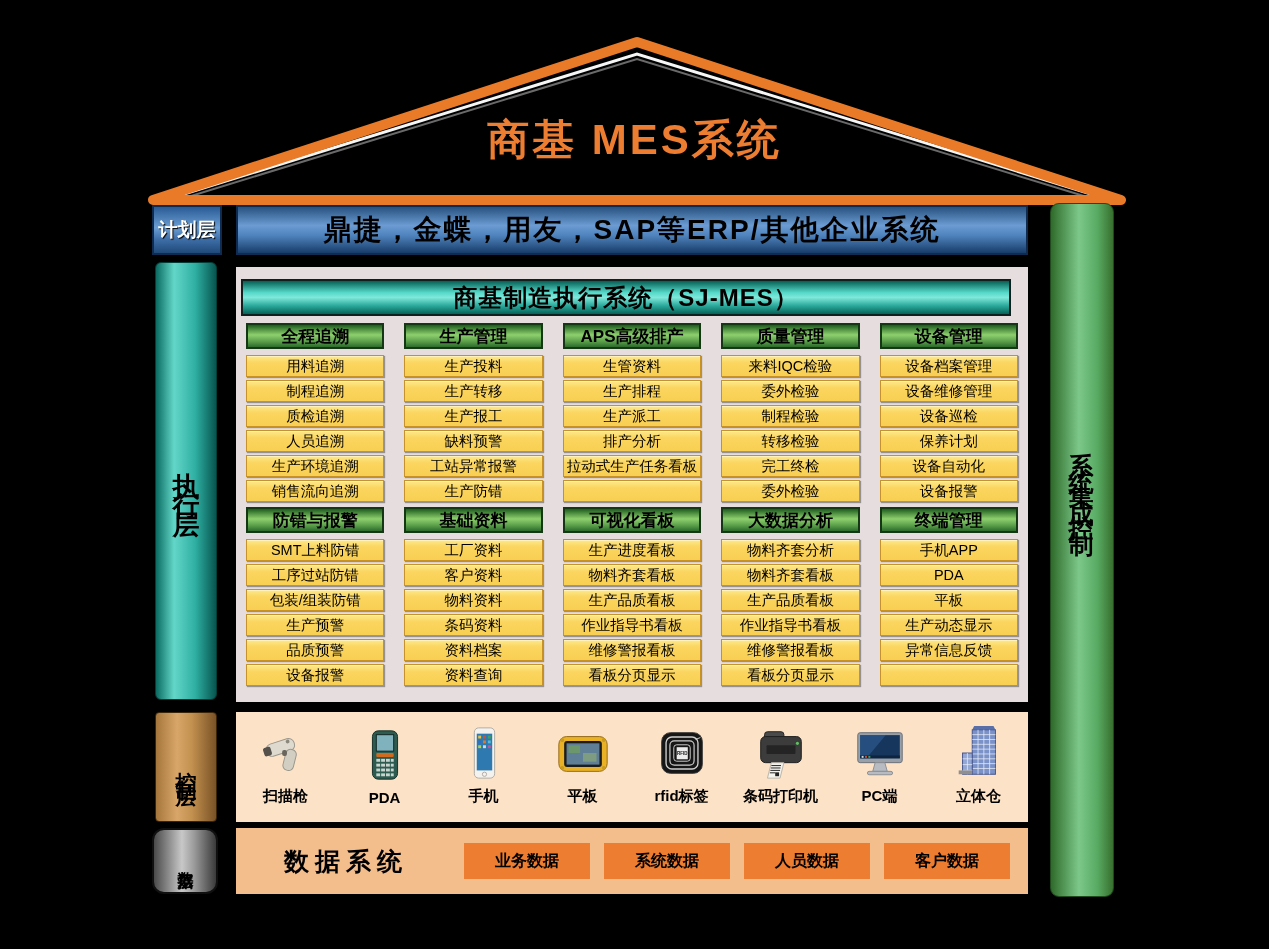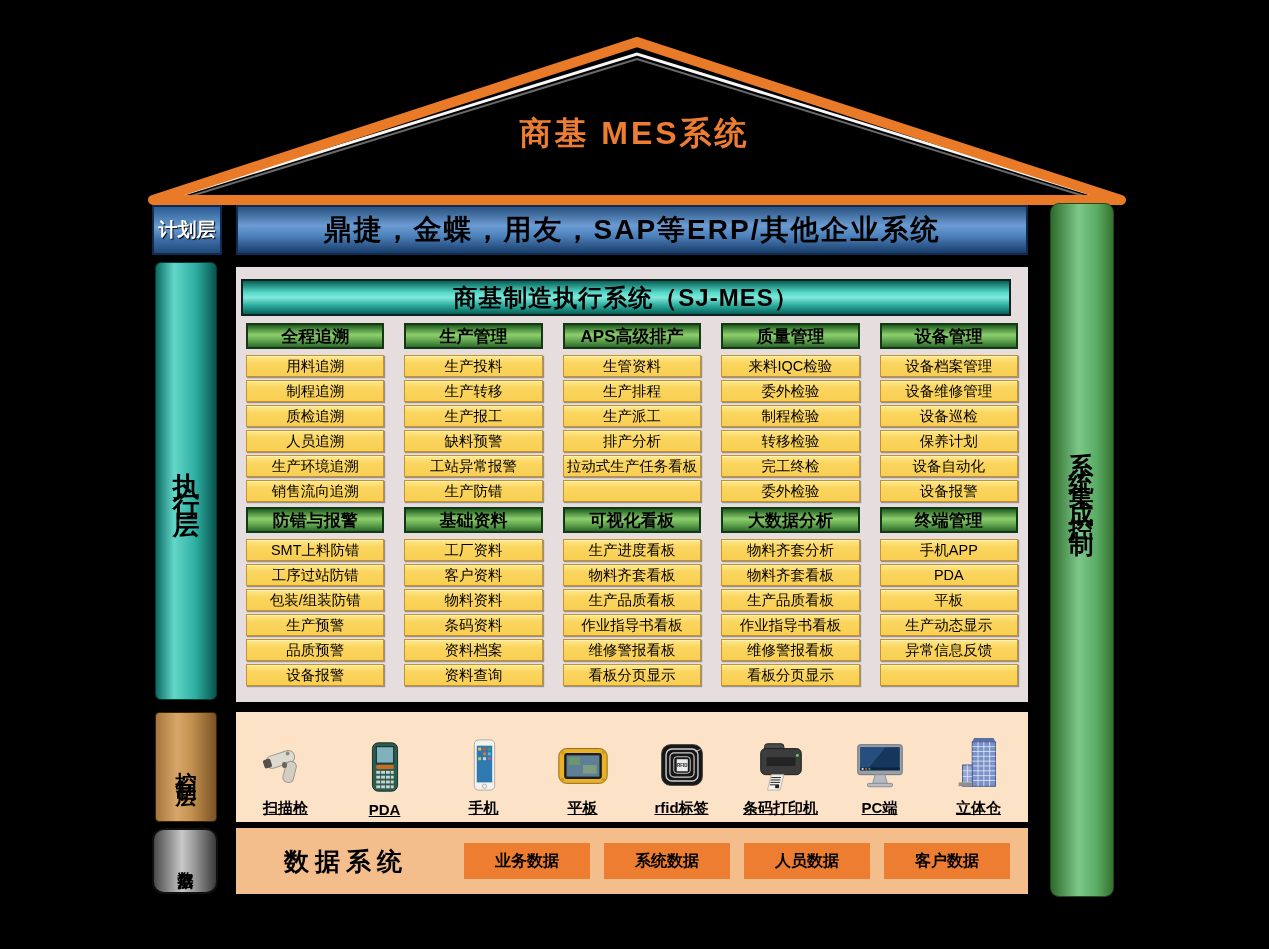--- a/index.html
+++ b/index.html
@@ -3,21 +3,21 @@
 <meta charset="utf-8">
 <style>
   html,body{margin:0;padding:0;background:#000;}
   .stage{position:relative;width:1269px;height:949px;background:#000;overflow:hidden;
          font-family:"Liberation Sans","DejaVu Sans",sans-serif;}
   .abs{position:absolute;box-sizing:border-box;}
 
   
   #roof-svg{left:0;top:0;}
   .roof-title{left:0;top:112px;width:1269px;text-align:center;color:#ED7D31;
-              font-size:32px;font-weight:bold;letter-spacing:3px;}
+              font-size:42px;font-weight:bold;letter-spacing:3px;}
 
   
   .plan-label{left:152px;top:205px;width:70px;height:50px;
       background:linear-gradient(180deg,#2a5a94 0%,#6b9fd4 45%,#3f6fa9 70%,#1f4978 100%);
       border:2px solid #0f2b4f;color:#fff;font-weight:bold;font-size:19px;
       display:flex;align-items:center;justify-content:center;text-shadow:1px 1px 1px #000;}
   .erp-banner{left:236px;top:205px;width:792px;height:50px;
       background:linear-gradient(180deg,#27517f 0%,#6b9bd2 40%,#4f83bd 62%,#173c69 100%);
       border:2px solid #0f2b4f;color:#000;font-weight:bold;font-size:28px;letter-spacing:2px;
       display:flex;align-items:center;justify-content:center;}
@@ -48,21 +48,21 @@
       display:flex;align-items:center;justify-content:center;white-space:nowrap;}
 
   
   .ctrl-label{left:155px;top:712px;width:62px;height:110px;border-radius:4px;
       background:linear-gradient(90deg,#a5763c 0%,#d8a668 35%,#c2904f 60%,#7a5226 100%);
       border:1px solid #3a2508;display:flex;align-items:center;justify-content:center;}
   .ctrl-label .vtext{font-size:21px;letter-spacing:8px;}
   .ctrl-panel{left:236px;top:712px;width:792px;height:110px;background:#FCE2C6;
       display:flex;align-items:stretch;}
   .device{flex:1;display:flex;flex-direction:column;align-items:center;justify-content:flex-end;
-      padding-bottom:4px;text-decoration:underline;}
+      padding-bottom:16px;}
   .device .dev-icon{height:68px;display:flex;align-items:center;justify-content:center;}
   .device .dev-label{font-size:15px;font-weight:bold;color:#000;white-space:nowrap;}
 
   
   .data-label{left:152px;top:828px;width:66px;height:66px;border-radius:12px;
       background:linear-gradient(90deg,#4a4a4a 0%,#c8c8c8 45%,#9a9a9a 65%,#3a3a3a 100%);
       border:2px solid #101010;display:flex;align-items:center;justify-content:center;}
   .data-label .vtext{font-size:16px;letter-spacing:2px;}
   .data-panel{left:236px;top:828px;width:792px;height:66px;background:#F3BD8C;
       display:flex;align-items:center;}

